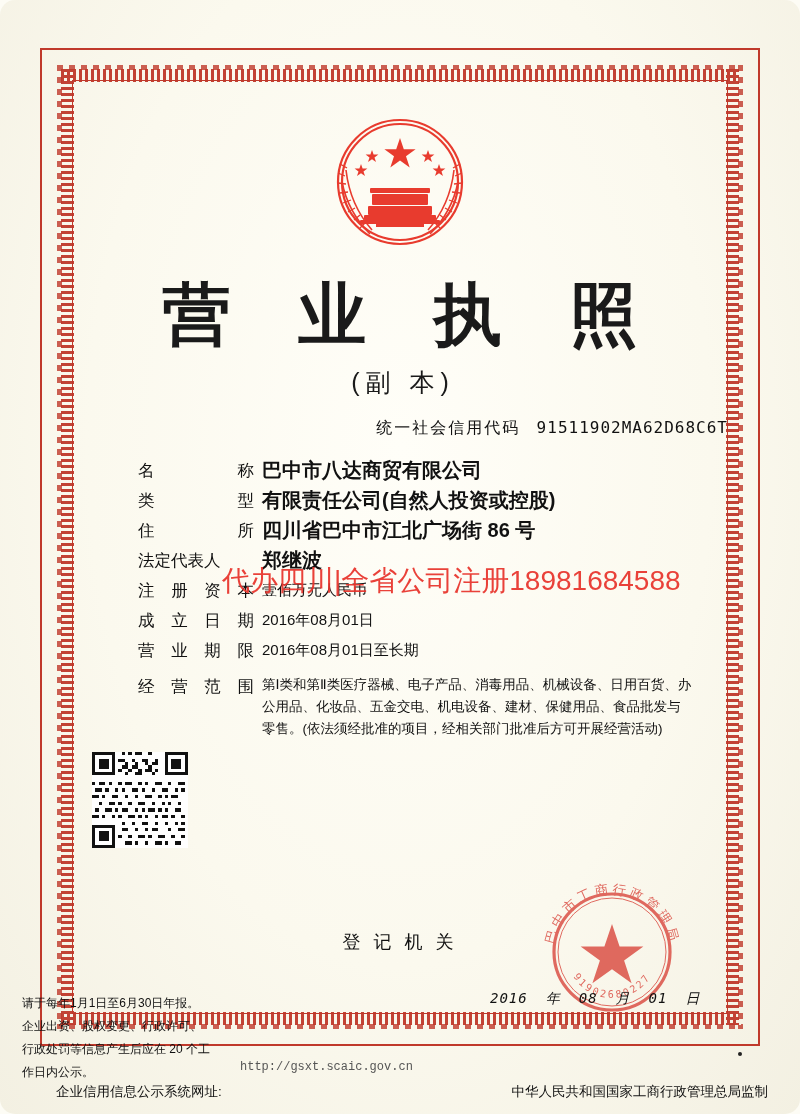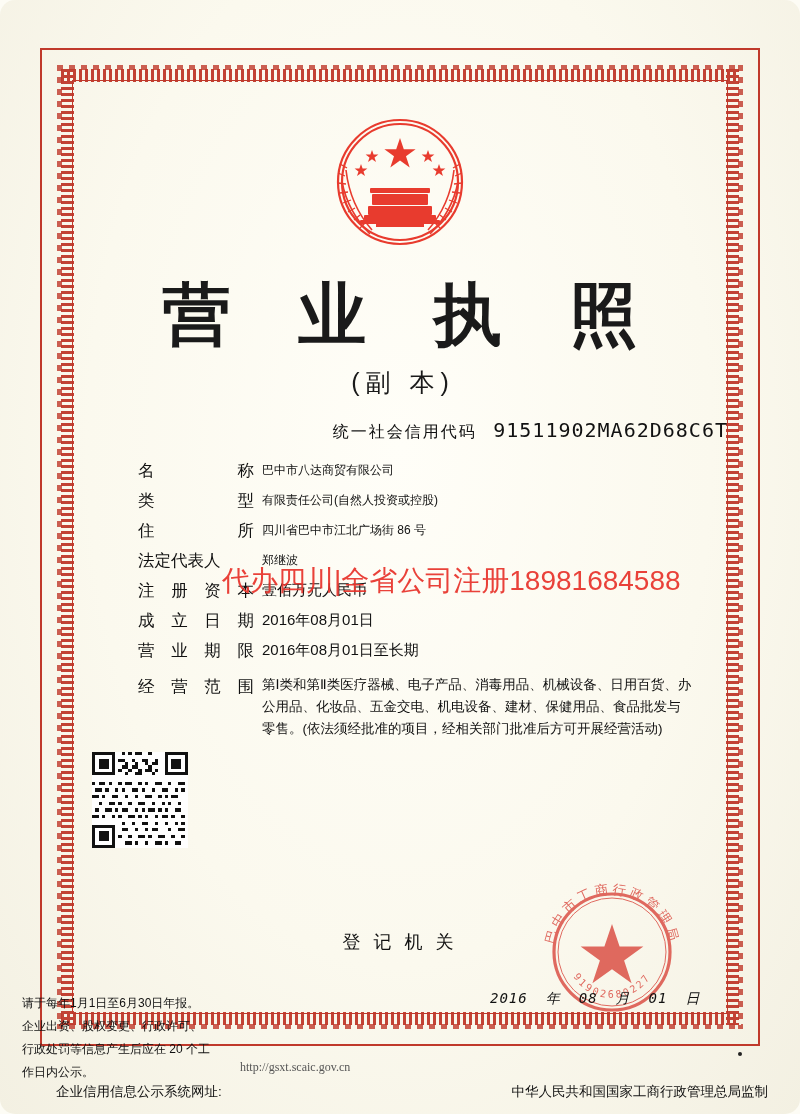--- a/index.html
+++ b/index.html
@@ -80,21 +80,21 @@
   .credit{
     position:absolute;top:418px;left:0;right:72px;
     text-align:right;
     font-size:16px;
     color:#111;
     letter-spacing:2px;
   }
   .credit .code{
     font-family:"DejaVu Sans Mono", monospace;
     letter-spacing:1px;
-    font-size:20px;
+    font-size:16px;
     margin-left:10px;
   }
 
   
   .fields{
     position:absolute;
     left:138px;top:458px;right:80px;
   }
   .row{display:flex;margin-bottom:6px;align-items:flex-start;}
   .lbl{
@@ -106,21 +106,21 @@
     letter-spacing:0;
     line-height:24px;
   }
   .lbl span{display:inline-block;}
   .val{
     font-size:15px;
     color:#111;
     line-height:24px;
     padding-left:8px;
   }
-  .val.big{font-size:12px;font-weight:normal;}
+  .val.big{font-size:20px;font-weight:bold;}
   .scope{
     font-size:13.5px;
     line-height:22px;
     max-width:430px;
   }
 
   
   .qr{
     position:absolute;left:92px;top:752px;
     width:96px;height:96px;
@@ -168,21 +168,21 @@
   
   .notice{
     position:absolute;left:22px;top:992px;
     font-size:12px;
     line-height:23px;
     color:#111;
     width:250px;
   }
   .gsxt{
     position:absolute;left:240px;top:1060px;
-    font-family:Liberation Serif, serif;
+    font-family:Liberation Mono, monospace;
     font-size:12px;
     color:#555;
     letter-spacing:0;
   }
   .foot-left{
     position:absolute;left:56px;top:1083px;
     font-size:13.5px;color:#111;
   }
   .foot-right{
     position:absolute;right:32px;top:1083px;

